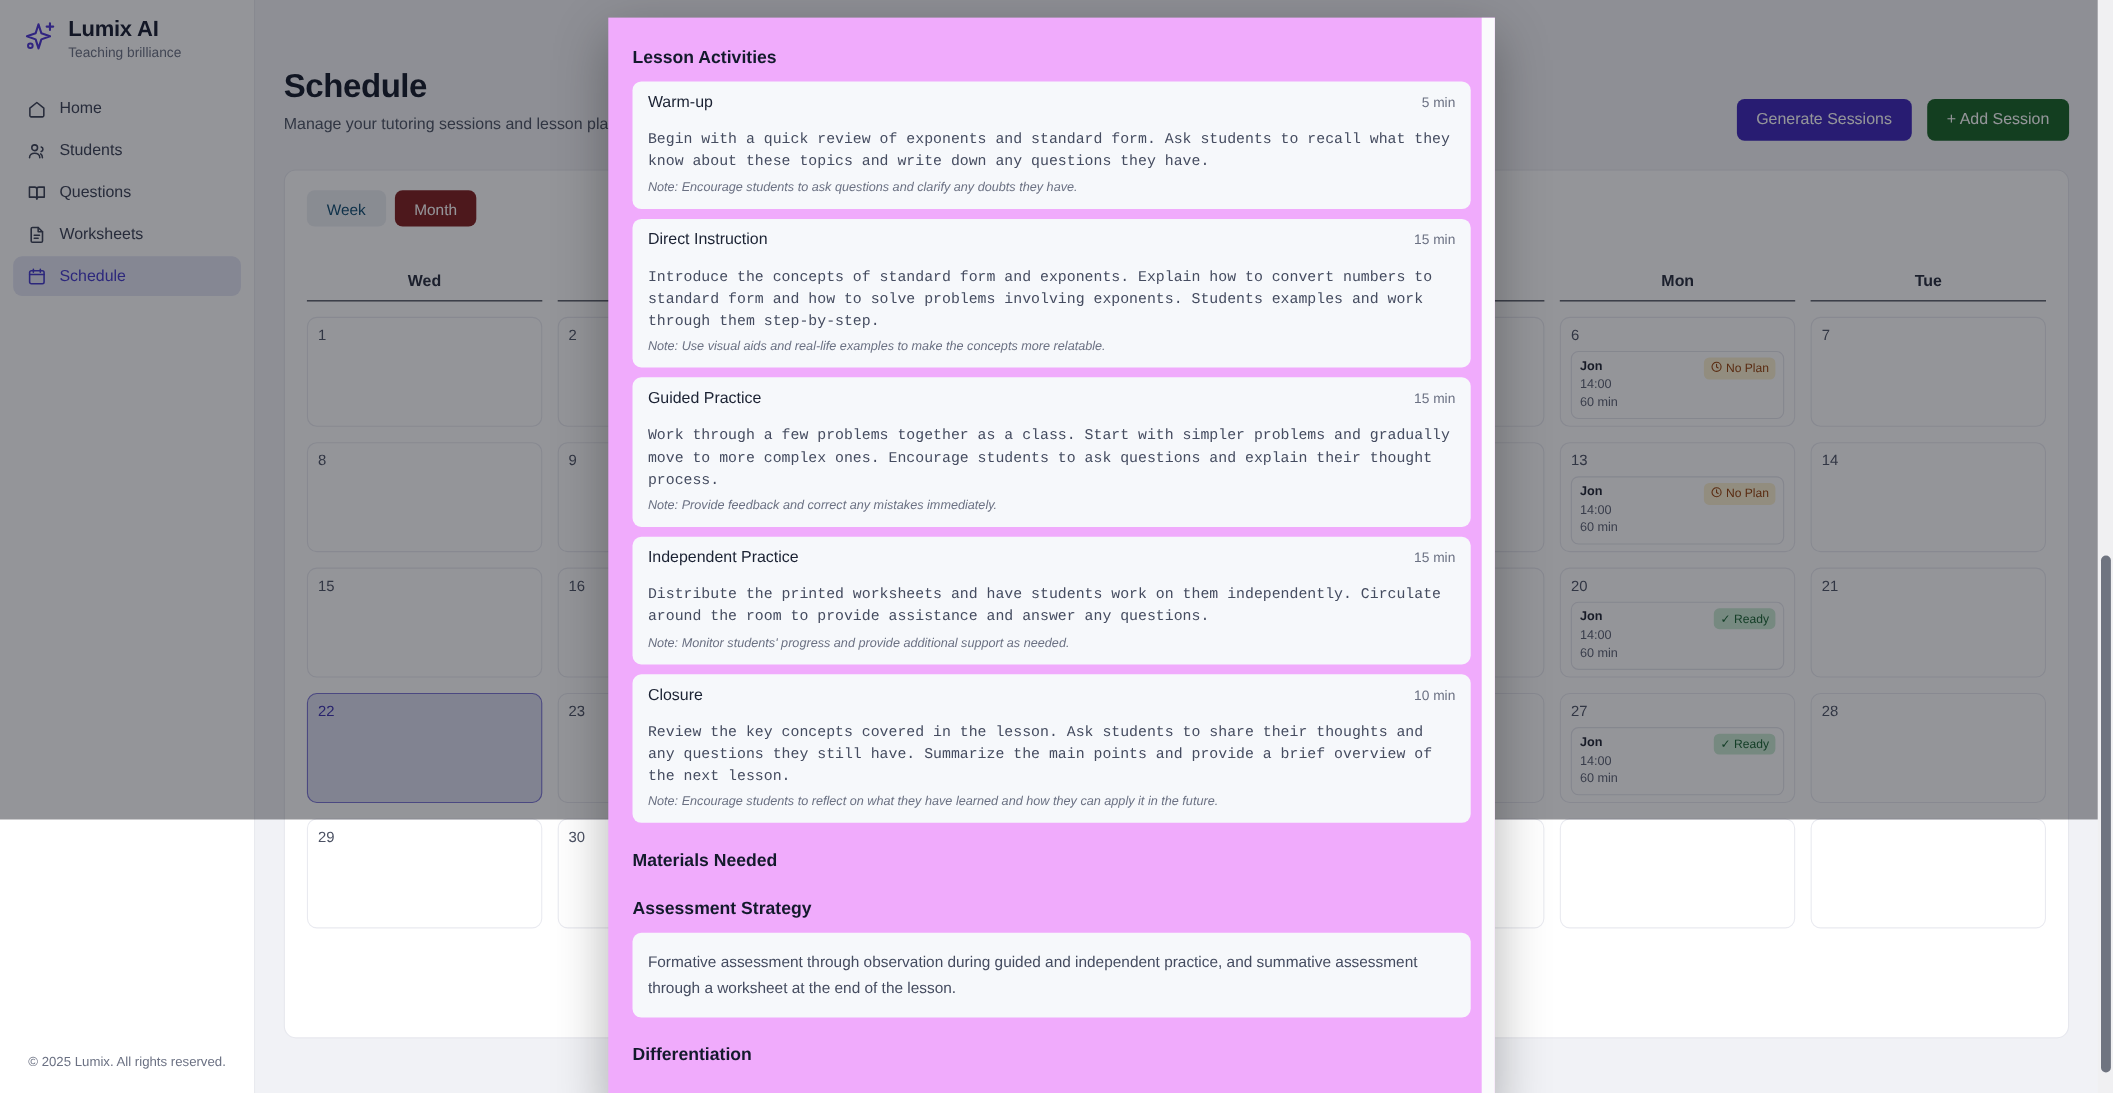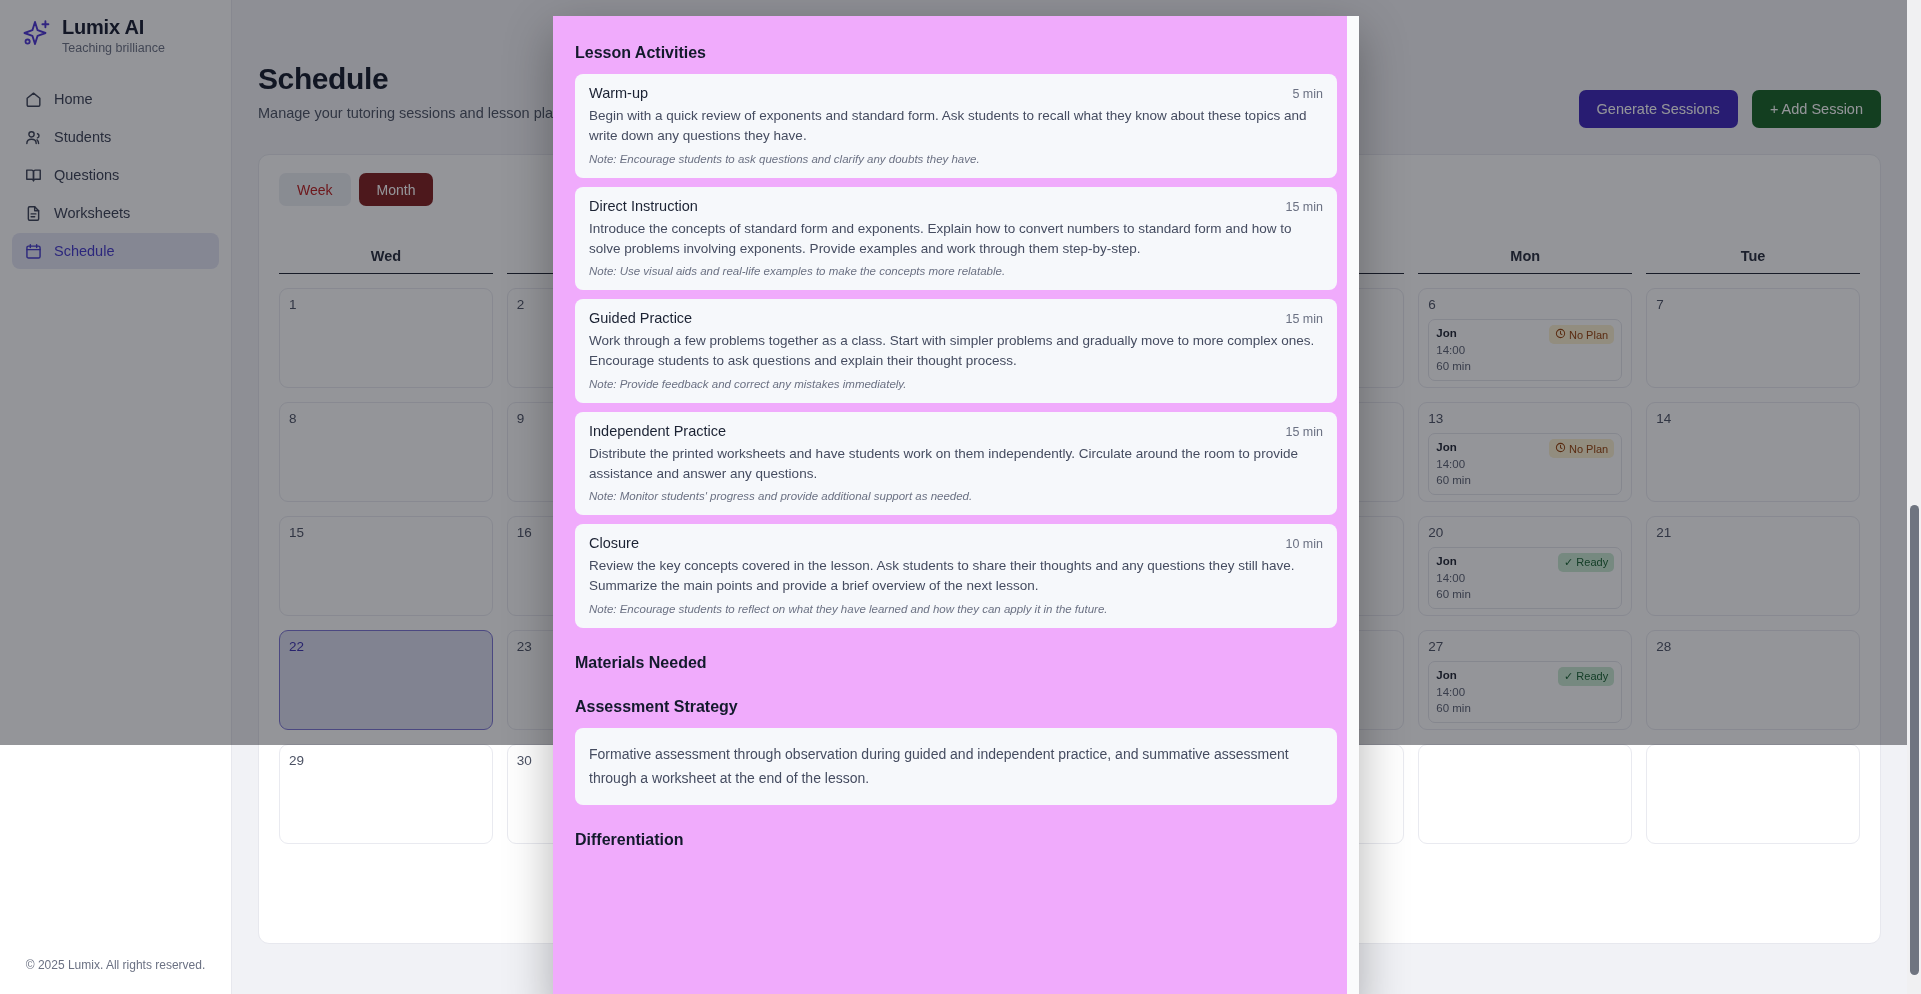--- a/index.html
+++ b/index.html
@@ -47,21 +47,21 @@
   .btn-primary { background: #3b24b8; }
   .btn-success { background: #156124; }
 
   .cal-card {
     margin-top: 26px; background: #fff; border: 1px solid #e7e8ee;
     border-radius: 11px; padding: 18px 20px 26px 20px; height: 790px;
   }
   .view-toggle { display: inline-flex; gap: 8px; background: transparent; }
   .toggle-btn {
     height: 33px; padding: 0 18px; border-radius: 7px; border: none;
-    font-size: 14px; cursor: pointer; background: #eceef3; color: #b91c1c;
+    font-size: 14px; cursor: pointer; background: #eceef3; color: #0c4a6e;
   }
   .toggle-btn.on { background: #7f1d1d; color: #fff; }
 
   .cal-grid { display: grid; grid-template-columns: repeat(7, 1fr); gap: 0 14px; margin-top: 42px; }
   .dow { text-align: center; font-size: 14.5px; font-weight: bold; color: #252b3b; padding-bottom: 9px; border-bottom: 1px solid #1d2230; }
   .day-cell {
     height: 100px; margin-top: 14px; border: 1px solid #e9eaf0;
     border-radius: 9px; padding: 8px 9px; background: #fff; overflow: hidden; cursor: pointer;
   }
   .day-cell.sel { background: #dcdef0; border-color: #7b74d4; }
@@ -90,21 +90,21 @@
   .modal-inner { padding: 0 22px; position: relative; }
   .sec-title { font-size: 16px; font-weight: bold; color: #131a2c; margin: 28px 0 12px 0; }
   .sec-title.tight { margin-top: 26px; }
 
   .act {
     background: #f6f8fb; border-radius: 8px; padding: 11px 14px 13px 14px; margin-bottom: 9px;
   }
   .act-top { display: flex; align-items: baseline; gap: 12px; }
   .act-name { flex: 1; font-size: 14.5px; color: #1b2233; }
   .act-dur { font-size: 12.5px; color: #6b7183; white-space: nowrap; }
-  .act-desc { font-size: 13.5px; color: #454c60; line-height: 1.5; margin-top: 5px; }
+  .act-desc { font-size: 13.5px; color: #454c60; line-height: 1.5; margin-top: 17px; font-family: Liberation Mono, monospace; }
   .act-note { font-size: 11.5px; color: #6b7183; font-style: italic; margin-top: 6px; }
 
   .mat-list { list-style: none; }
   .mat-list li { position: relative; padding-left: 19px; font-size: 14px; color: #454c60; line-height: 2.55; }
   .mat-list li:before { content: "•"; position: absolute; left: 3px; color: #8a90a1; }
 
   .panel { background: #f6f8fb; border-radius: 8px; padding: 14px 14px 15px 14px; }
   .panel p { font-size: 14px; color: #454c60; line-height: 1.72; }
 
   
@@ -383,21 +383,21 @@
               <div class="act-dur">5 min</div>
             </div>
             <div class="act-desc">Begin with a quick review of exponents and standard form. Ask students to recall what they know about these topics and write down any questions they have.</div>
             <div class="act-note">Note: Encourage students to ask questions and clarify any doubts they have.</div>
           </div>
           <div class="act">
             <div class="act-top">
               <div class="act-name">Direct Instruction</div>
               <div class="act-dur">15 min</div>
             </div>
-            <div class="act-desc">Introduce the concepts of standard form and exponents. Explain how to convert numbers to standard form and how to solve problems involving exponents. Provide examples and work through them step-by-step.</div>
+            <div class="act-desc">Introduce the concepts of standard form and exponents. Explain how to convert numbers to standard form and how to solve problems involving exponents. Students examples and work through them step-by-step.</div>
             <div class="act-note">Note: Use visual aids and real-life examples to make the concepts more relatable.</div>
           </div>
           <div class="act">
             <div class="act-top">
               <div class="act-name">Guided Practice</div>
               <div class="act-dur">15 min</div>
             </div>
             <div class="act-desc">Work through a few problems together as a class. Start with simpler problems and gradually move to more complex ones. Encourage students to ask questions and explain their thought process.</div>
             <div class="act-note">Note: Provide feedback and correct any mistakes immediately.</div>
           </div>

